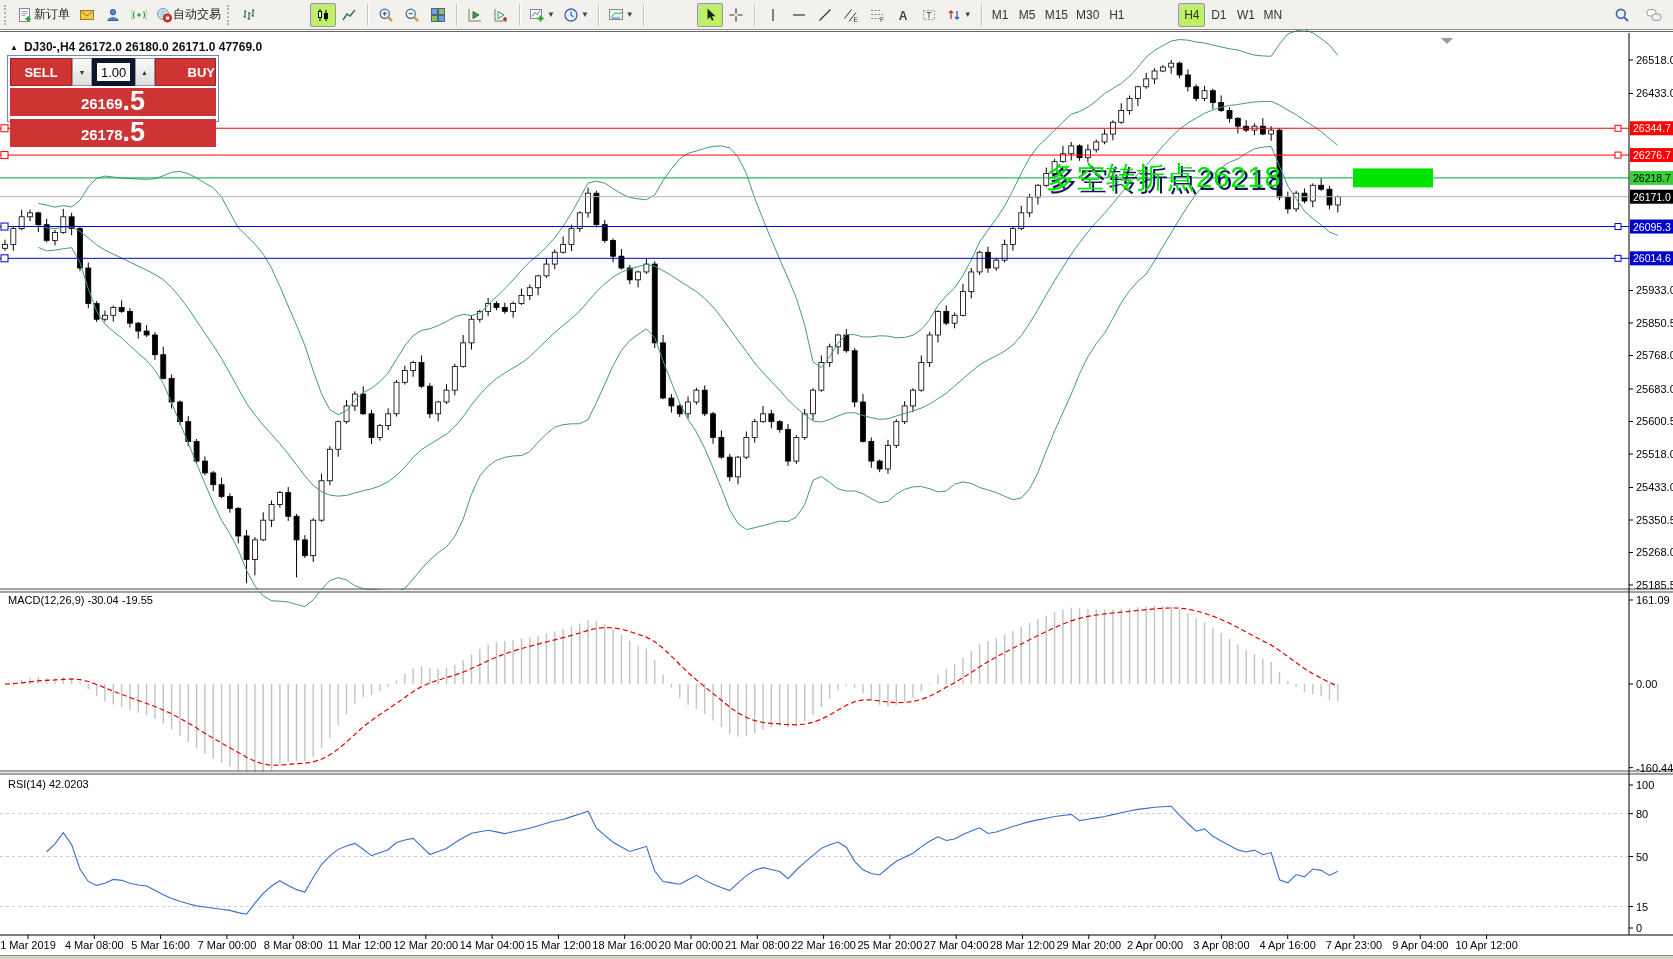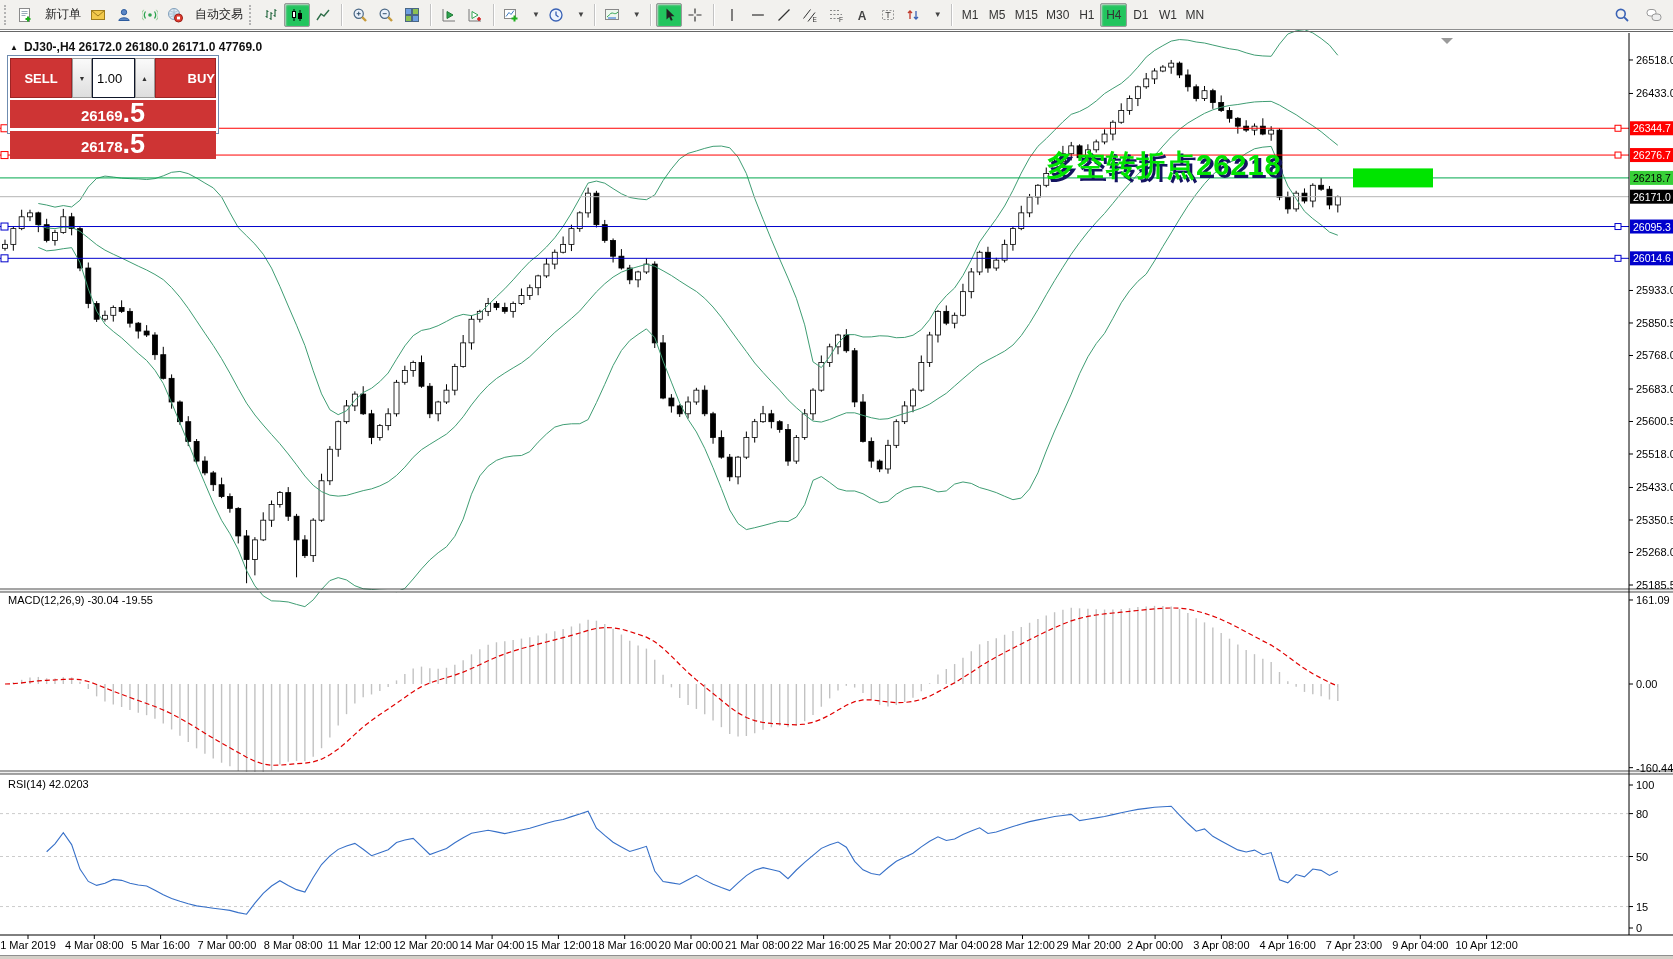--- a/index.html
+++ b/index.html
@@ -5,51 +5,51 @@
   html,body{margin:0;padding:0;background:#fff;}
   .app{position:relative;width:1673px;height:959px;overflow:hidden;background:#fff;
        font-family:"Liberation Sans",sans-serif;-webkit-font-smoothing:antialiased;}
   
   .toolbar{position:absolute;top:0;left:0;width:1673px;height:30px;background:#f2f1ee;
            border-bottom:1px solid #8f8f8f;display:flex;align-items:center;
            padding:2px 6px 2px 2px;box-sizing:border-box;}
   .grip{width:3px;height:20px;border-left:2px dotted #b3b3b3;margin:0 4px 0 2px;}
   .tsep{width:1px;height:22px;background:#c3c3c3;box-shadow:1px 0 0 #fff;margin:0 5px;}
   .tb{height:24px;min-width:26px;display:flex;align-items:center;justify-content:center;
-      gap:12px;padding:0 3px;border:1px solid transparent;border-radius:2px;color:#222;
+      gap:1px;padding:0 3px;border:1px solid transparent;border-radius:2px;color:#222;
       font-size:12px;cursor:default;box-sizing:border-box;}
   .tb svg{display:block;}
-  .tb.active{border-color:#9a9a9a;background:#22c55e;box-shadow:inset 1px 1px 2px #cfcfcf;}
+  .tb.active{border-color:#9a9a9a;background:#bef264;box-shadow:inset 1px 1px 2px #cfcfcf;margin-left:48px;}
   .tb .caret{font-size:8px;color:#444;margin-left:1px;}
   .tf{font-size:12px;color:#333;min-width:27px;justify-content:center;}
   .tb-right{margin-left:auto;display:flex;align-items:center;gap:6px;}
   
   .chart-window{position:absolute;top:30px;left:0;width:1673px;height:929px;background:#fff;}
   #chart-svg{position:absolute;top:0;left:0;}
   .chart-title{position:absolute;left:10px;top:10px;font-size:12px;font-weight:bold;color:#111;
                display:flex;align-items:center;gap:6px;}
   .chart-title .tri{font-size:8px;color:#111;}
   
   .trade-panel{position:absolute;left:7px;top:25px;width:212px;background:#fff;
                border:1px solid #6f8cb0;padding:2px;box-sizing:border-box;}
-  .tp-row1{display:flex;height:40px;gap:0;}
+  .tp-row1{display:flex;height:28px;gap:0;}
   .btn-sell,.btn-buy{background:#ce3434;color:#fff;font-weight:bold;font-size:13px;
       display:flex;align-items:center;justify-content:center;flex:0 0 62px;border:1px solid #9e2424;box-sizing:border-box;}
   .btn-buy{flex:0 0 54px;padding-left:32px;}
   .step{flex:0 0 20px;background:linear-gradient(#fafafa,#dedede);border:1px solid #9a9a9a;
         display:flex;align-items:center;justify-content:center;font-size:7px;color:#333;box-sizing:border-box;}
-  .vol{flex:1 1 auto;width:40px;border:1px solid #0f172a;font:13px "Liberation Sans",sans-serif;
+  .vol{flex:1 1 auto;width:40px;border:5px solid #0f172a;font:13px "Liberation Sans",sans-serif;
        padding:0 4px;box-sizing:border-box;}
   .tp-row2{display:flex;height:31px;margin-top:2px;gap:3px;flex-direction:column;}
   .px-box{flex:1 1 50%;background:#ce3434;color:#fff;display:flex;align-items:flex-end;
           justify-content:center;padding-bottom:1px;}
   .px-main{font-size:15px;font-weight:bold;line-height:22px;}
   .px-pip{font-size:27px;font-weight:bold;line-height:27px;}
   
-  .annotation{position:absolute;left:1046px;top:116px;font-size:29px;font-weight:700;
+  .annotation{position:absolute;left:1046px;top:128px;font-size:29px;font-weight:400;
               color:#00e400;text-shadow:3px 3px 0 #141460;letter-spacing:1px;white-space:nowrap;}
   
   .statusbar{position:absolute;left:0;bottom:0;width:1673px;height:4px;background:#d4d0c8;
              border-top:1px solid #8f8f8f;box-sizing:border-box;}
 </style>
 </head>
 <body>
 
 <div class="app">
 

